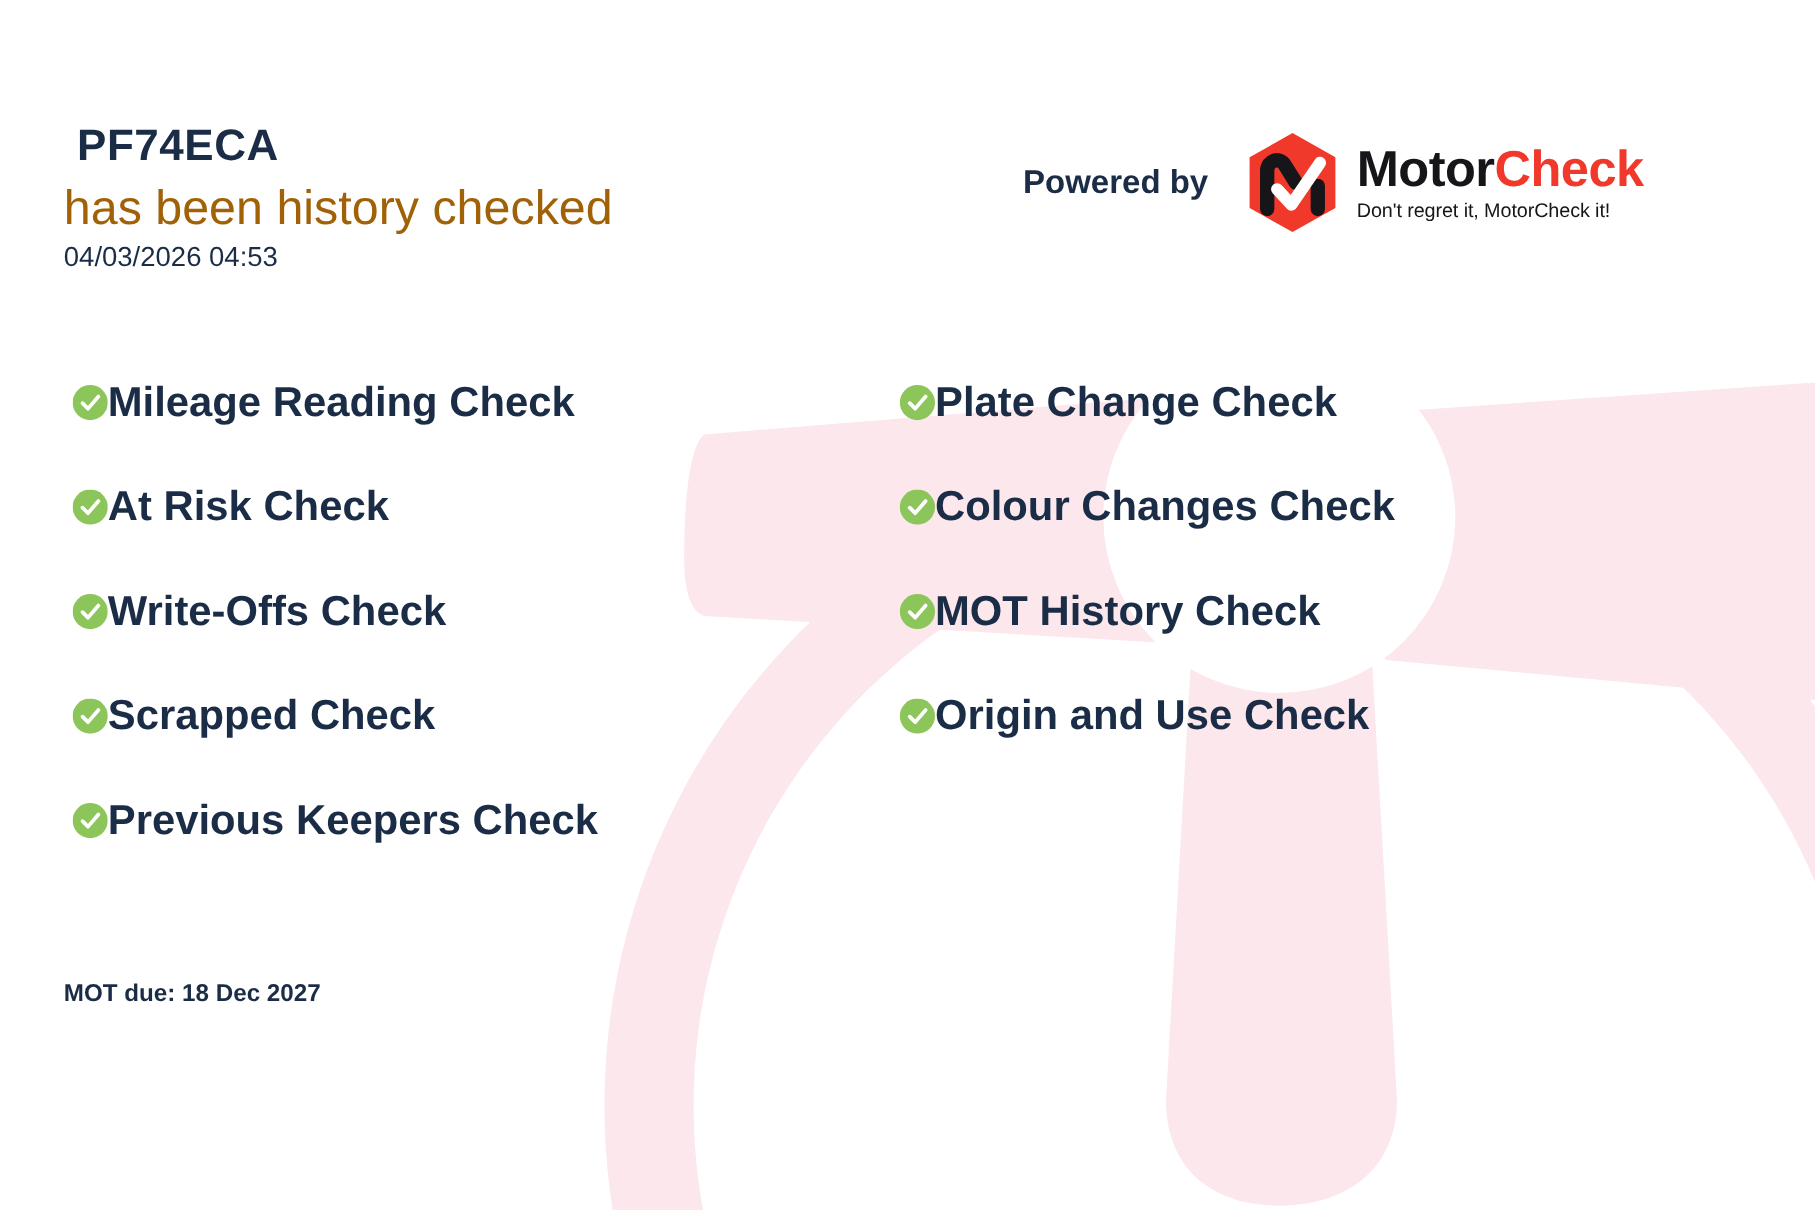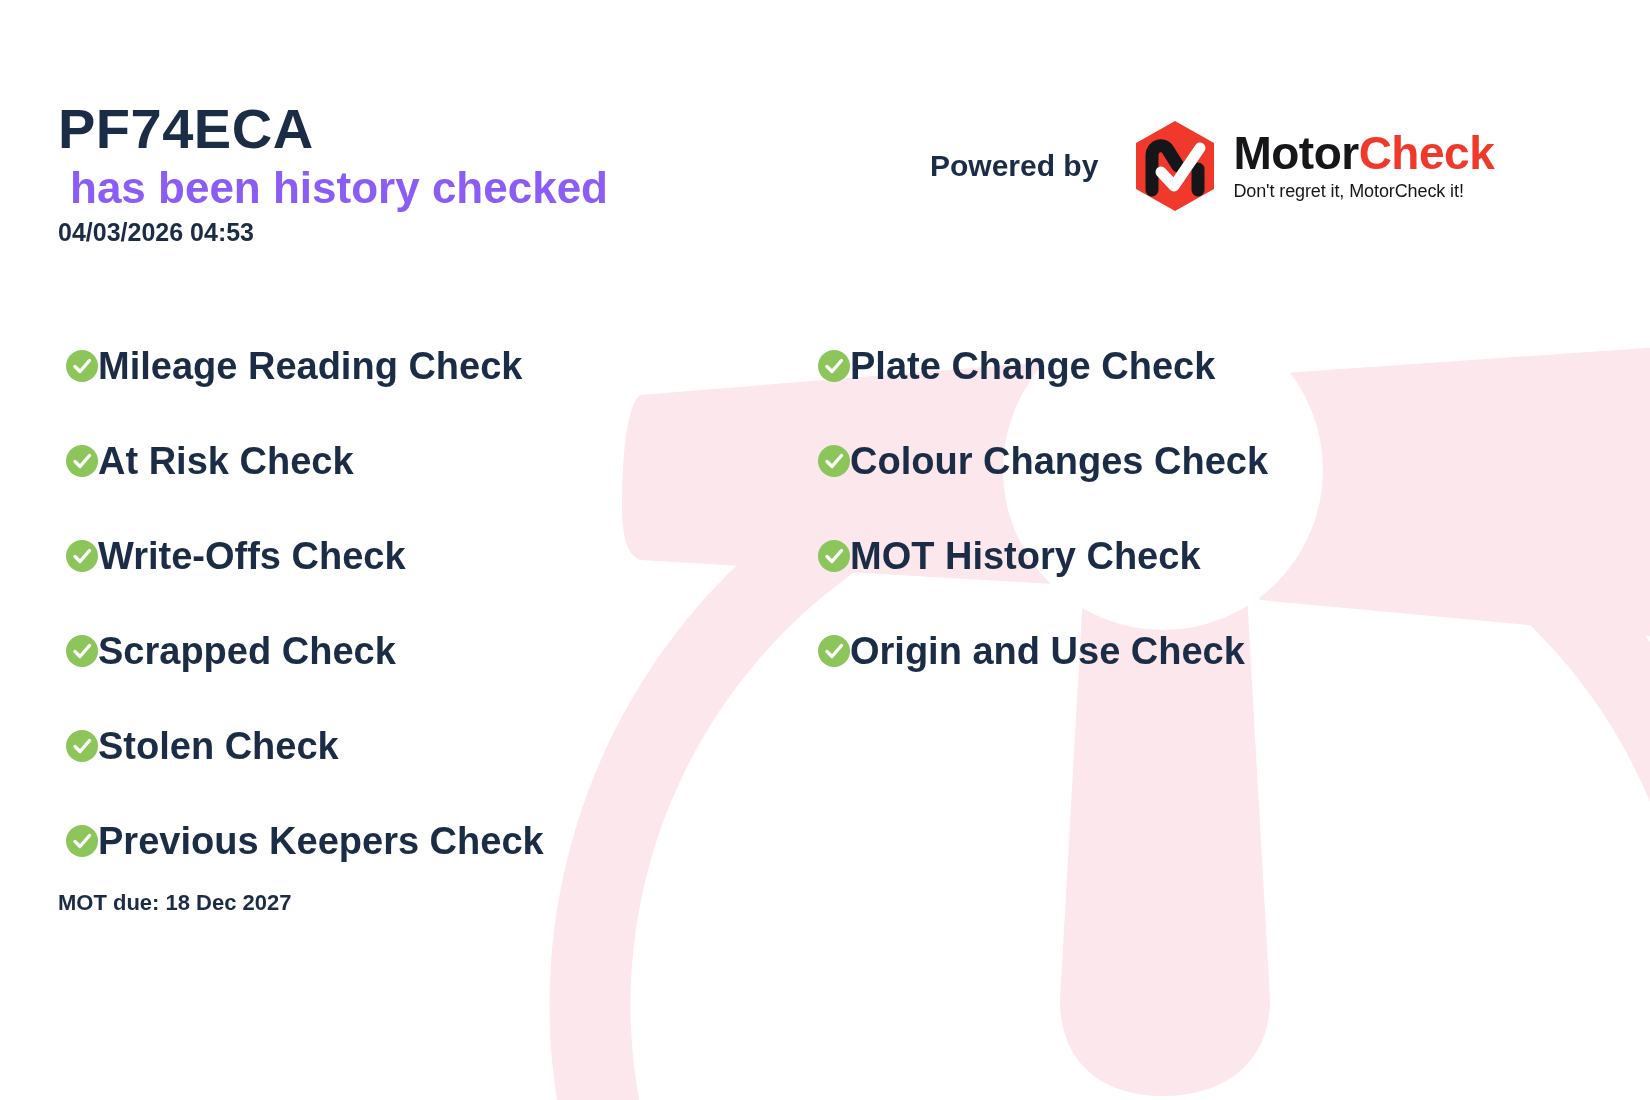--- a/index.html
+++ b/index.html
@@ -36,39 +36,39 @@
     z-index: 2;
     width: 1650px;
     height: 1100px;
   }
   .reg-block {
     position: absolute;
     left: 58px;
     top: 100px;
   }
   .reg-plate {
-    font-size: 56px;
+    font-size: 40px;
     font-weight: bold;
     color: #1b2d46;
     letter-spacing: 0.5px;
     line-height: 1.02;
-    margin: 0;
+    margin: 12px;
     white-space: nowrap;
   }
   .reg-sub {
     font-size: 44px;
-    font-weight: bold;
-    color: #8b5cf6;
+    font-weight: normal;
+    color: #a16207;
     line-height: 1.12;
-    margin: 6px 0 0 12px;
+    margin: 6px 0 0 0;
     white-space: nowrap;
   }
   .reg-date {
     font-size: 25px;
-    font-weight: bold;
+    font-weight: normal;
     color: #1b2d46;
     margin: 6px 0 0 0;
     white-space: nowrap;
   }
 
   
   .powered {
     position: absolute;
     left: 930px;
     top: 120px;
@@ -246,27 +246,20 @@
         </div>
 
         <div class="check-item">
           <svg class="check-icon" viewBox="0 0 32 32" xmlns="http://www.w3.org/2000/svg" aria-hidden="true">
             <circle cx="16" cy="16" r="16" fill="#8cc65a"></circle>
             <path d="M9 16.5 L14 21.5 L23.5 10.5" fill="none" stroke="#ffffff" stroke-width="3.4" stroke-linecap="round" stroke-linejoin="round"></path>
           </svg>
           <span class="check-label">Scrapped Check</span>
         </div>
 
-        <div class="check-item">
-          <svg class="check-icon" viewBox="0 0 32 32" xmlns="http://www.w3.org/2000/svg" aria-hidden="true">
-            <circle cx="16" cy="16" r="16" fill="#8cc65a"></circle>
-            <path d="M9 16.5 L14 21.5 L23.5 10.5" fill="none" stroke="#ffffff" stroke-width="3.4" stroke-linecap="round" stroke-linejoin="round"></path>
-          </svg>
-          <span class="check-label">Stolen Check</span>
-        </div>
 
         <div class="check-item">
           <svg class="check-icon" viewBox="0 0 32 32" xmlns="http://www.w3.org/2000/svg" aria-hidden="true">
             <circle cx="16" cy="16" r="16" fill="#8cc65a"></circle>
             <path d="M9 16.5 L14 21.5 L23.5 10.5" fill="none" stroke="#ffffff" stroke-width="3.4" stroke-linecap="round" stroke-linejoin="round"></path>
           </svg>
           <span class="check-label">Previous Keepers Check</span>
         </div>
 
       </div>

